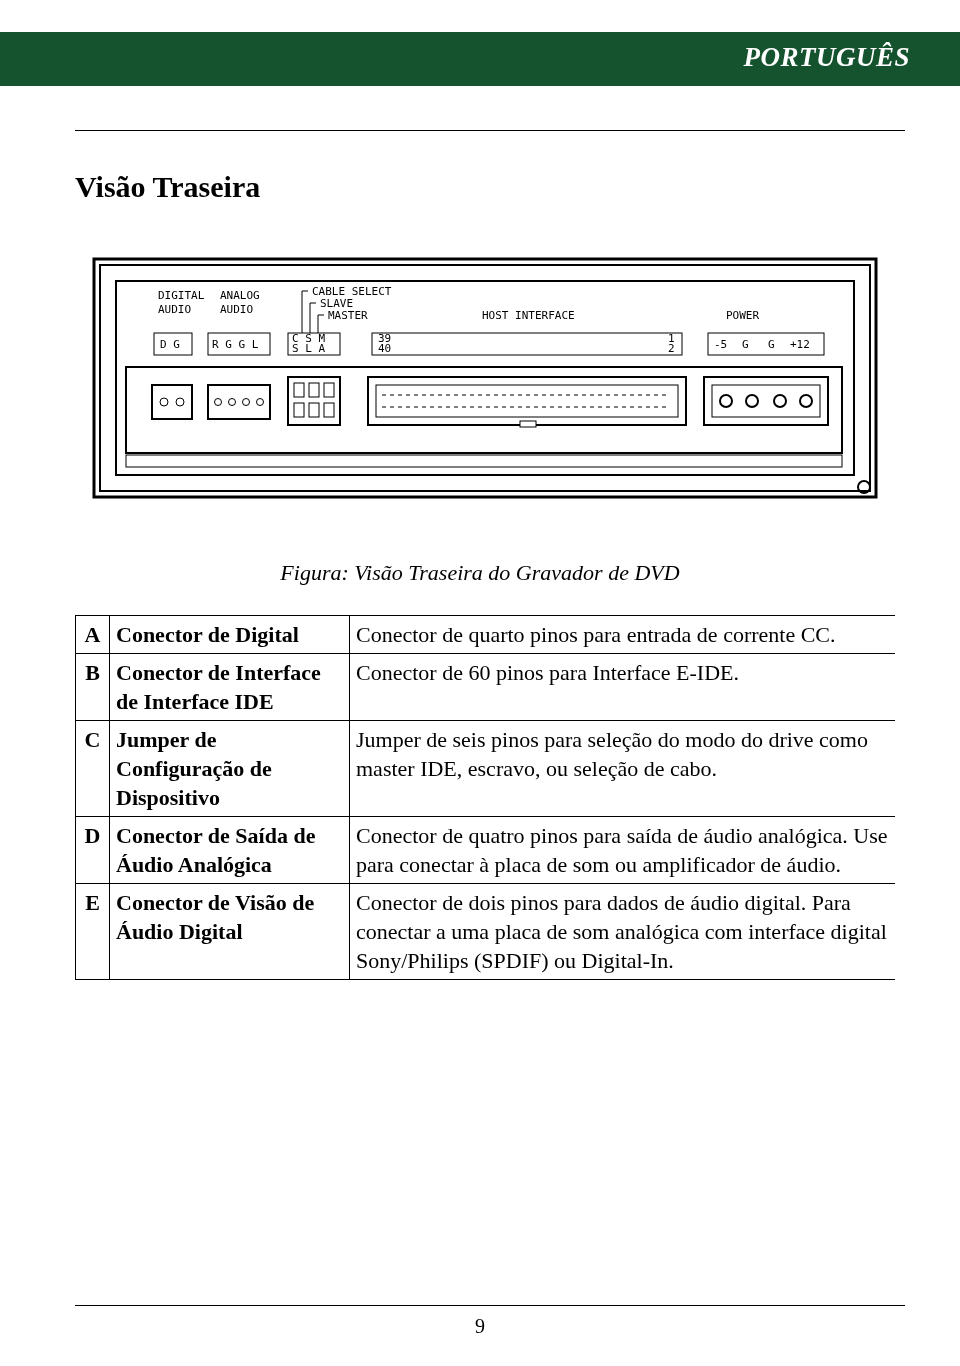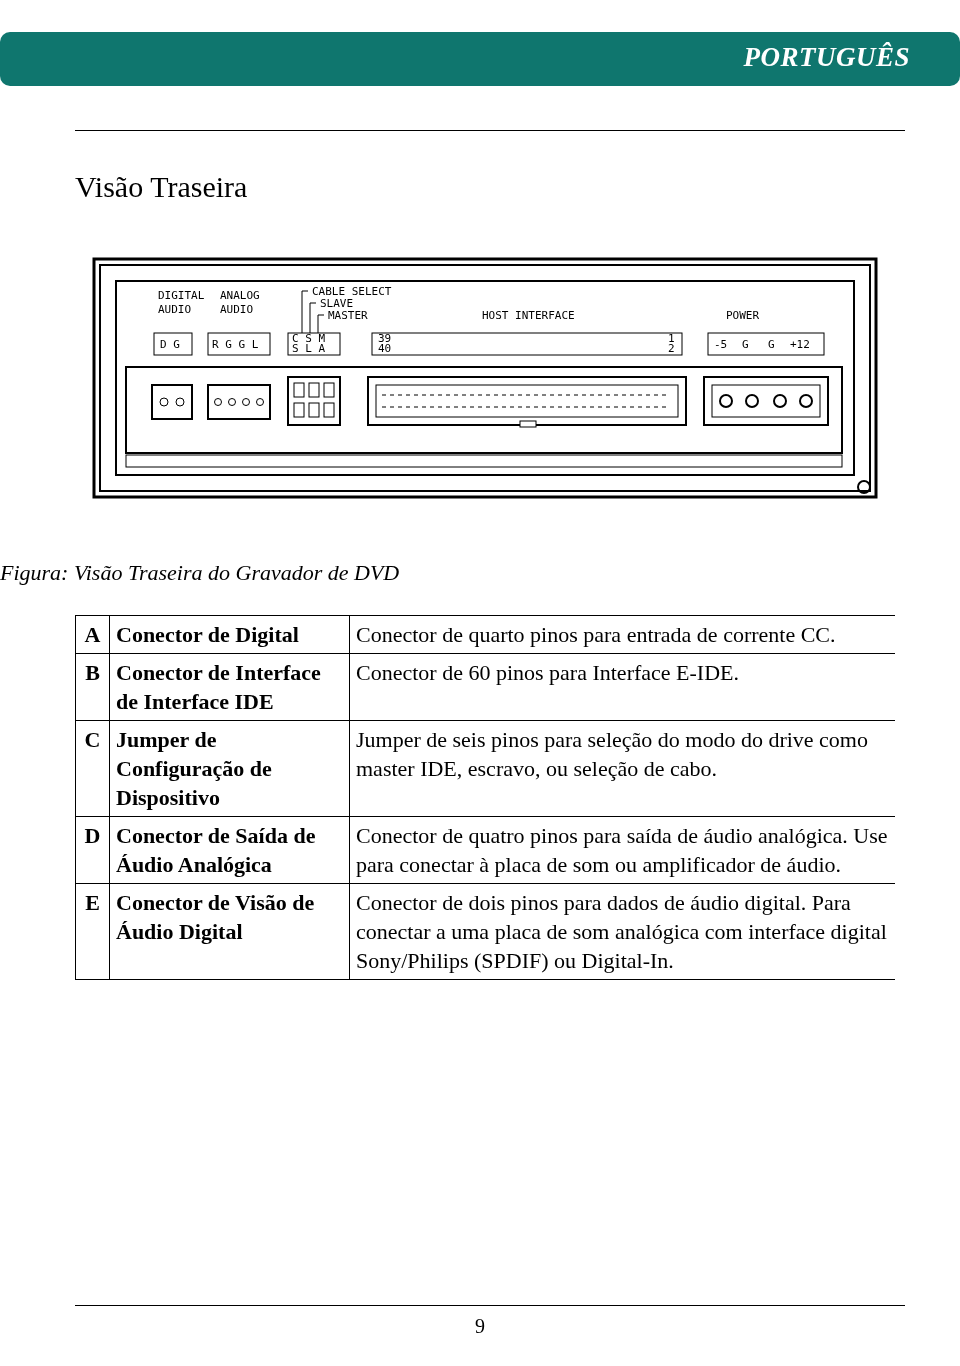--- a/index.html
+++ b/index.html
@@ -10,22 +10,21 @@
     font-family: "Times New Roman", Times, serif;
     color: #000;
     position: relative;
   }
   .header-band {
     position: absolute;
     top: 32px;
     left: 0;
     right: 0;
     height: 54px;
-    background: #0f766e;
-    border-radius: 10px;
+    background: #14532d;
   }
   .header-label {
     position: absolute;
     right: 50px;
     top: 10px;
     color: #fff;
     font-weight: bold;
     font-style: italic;
     font-size: 27px;
     letter-spacing: 0.5px;
@@ -36,33 +35,34 @@
     left: 75px;
     right: 55px;
     border: 0;
     border-top: 1px solid #000;
   }
   .section-title {
     position: absolute;
     top: 170px;
     left: 75px;
     font-size: 30px;
-    font-weight: normal;
+    font-weight: bold;
   }
   .figure-wrap {
     position: absolute;
     top: 255px;
     left: 90px;
     width: 790px;
   }
   .figure-svg { width: 100%; height: auto; display: block; }
   .figure-caption {
     position: absolute;
     top: 560px;
     left: 0; right: 0;
+    text-align: center;
     font-style: italic;
     font-size: 22px;
   }
   .table-wrap {
     position: absolute;
     top: 615px;
     left: 75px;
     width: 820px;
   }
   table {

